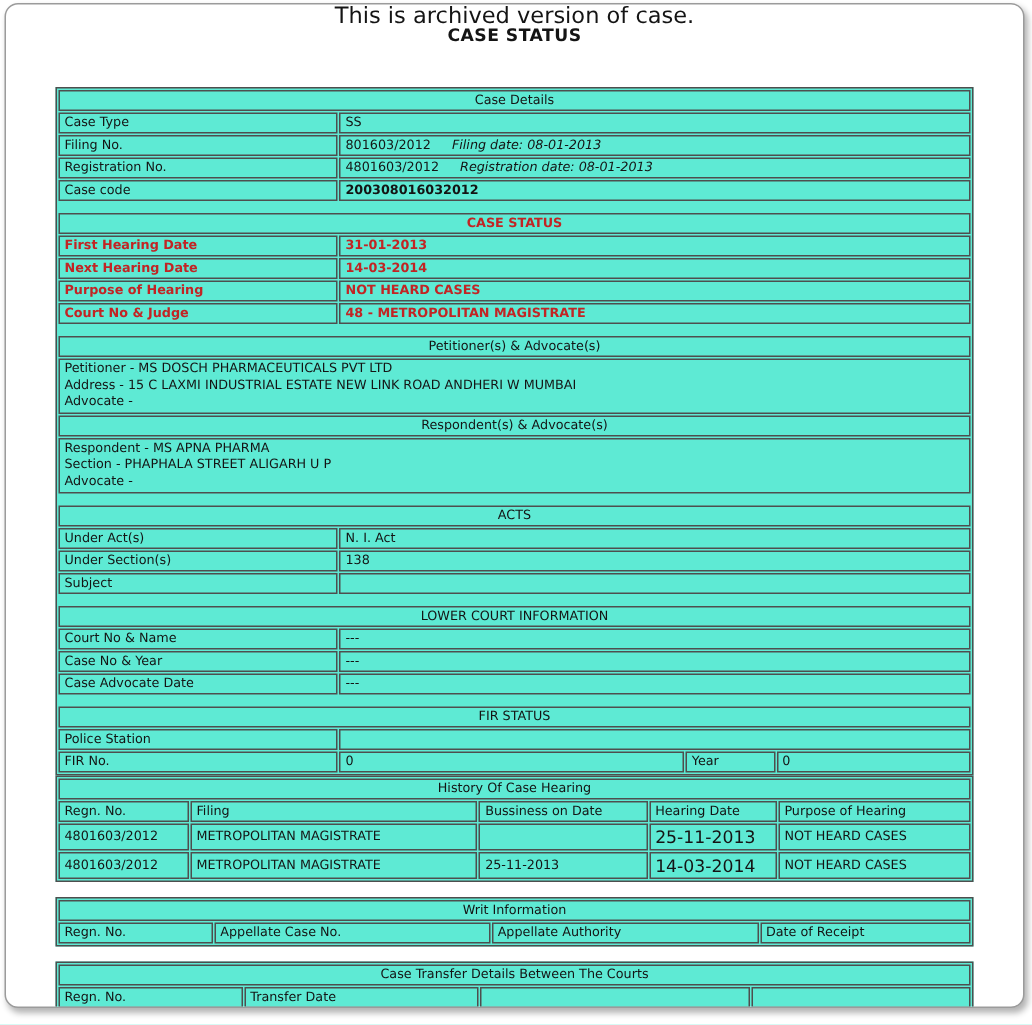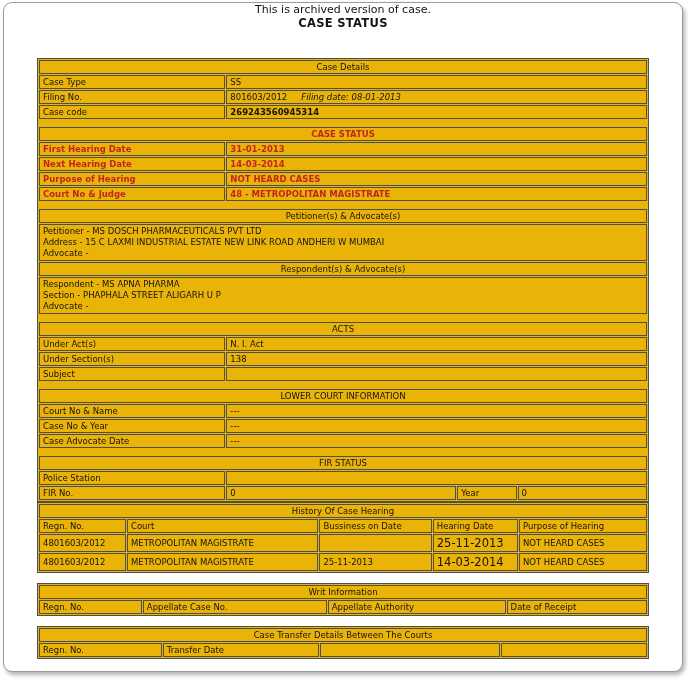--- a/index.html
+++ b/index.html
@@ -1,22 +1,22 @@
 <!DOCTYPE html>
 <html style="--accent: #c22424;"><head>
 <meta charset="utf-8">
 <style>
   html,body{margin:0;padding:0;background:#fff;}
   body{width:688px;height:683px;position:relative;font-family:"DejaVu Sans","Liberation Sans",sans-serif;color:#141414;}
   .card{position:absolute;left:3px;top:2px;width:678px;height:668px;background:#fff;border:1px solid #9b9b9b;border-radius:9px;box-shadow:2px 3px 4px rgba(0,0,0,.30);overflow:hidden;}
   .page-header{text-align:center;padding-top:1px;}
-  .archived-note{font-size:11px;line-height:12px;}
+  .archived-note{font-size:15px;line-height:12px;}
   .page-title{font-size:11.5px;font-weight:bold;line-height:14px;letter-spacing:.3px;}
   .content{padding:0 33px;}
-  table{width:100%;border-collapse:separate;border-spacing:1px;border:1px solid #4e4e4e;table-layout:fixed;background:#eab308;}
+  table{width:100%;border-collapse:separate;border-spacing:1px;border:1px solid #4e4e4e;table-layout:fixed;background:#5eead4;}
   td{border:1px solid #4e4e4e;font-size:8.5px;line-height:10px;padding:1px 3px;vertical-align:middle;overflow:hidden;white-space:nowrap;}
   .sec-title{text-align:center;}
   tr.spacer td{border:none;height:6px;padding:0;}
   .red{color:var(--accent,#c22424);font-weight:bold;}
   .b{font-weight:bold;}
   .blk div{line-height:11px;}
   .gap2{margin-left:14px;font-style:italic;}
   .big{font-size:11.5px;line-height:13px;}
   .main{margin-top:28px;}
   .hist{}
@@ -52,22 +52,28 @@
         <td>Case Type</td>
         <td colspan="3">SS</td>
       </tr>
       <tr>
         <td>Filing No.</td>
         <td colspan="3">
           <span>801603/2012</span><span class="gap2">Filing date: 08-01-2013</span>
         </td>
       </tr>
       <tr>
+        <td>Registration No.</td>
+        <td colspan="3">
+          <span>4801603/2012</span><span class="gap2">Registration date: 08-01-2013</span>
+        </td>
+      </tr>
+      <tr>
         <td>Case code</td>
-        <td colspan="3" class="b">269243560945314</td>
+        <td colspan="3" class="b">200308016032012</td>
       </tr>
 
       <tr class="spacer">
             <td colspan="4"></td>
           </tr>
 
       <tr>
             <td colspan="4" class="sec-title red">CASE STATUS</td>
           </tr>
       <tr>
@@ -179,21 +185,21 @@
           <col style="width:18.6%">
           <col style="width:14.1%">
           <col style="width:21.2%">
         </colgroup>
       <tbody>
           <tr>
             <td colspan="5" class="sec-title">History Of Case Hearing</td>
           </tr>
       <tr>
         <td>Regn. No.</td>
-        <td>Court</td>
+        <td>Filing</td>
         <td>Bussiness on Date</td>
         <td>Hearing Date</td>
         <td>Purpose of Hearing</td>
       </tr>
       <tr>
         <td class="data">4801603/2012</td>
         <td class="data">METROPOLITAN MAGISTRATE</td>
         <td class="data"></td>
         <td class="data big">25-11-2013</td>
         <td class="data">NOT HEARD CASES</td>

